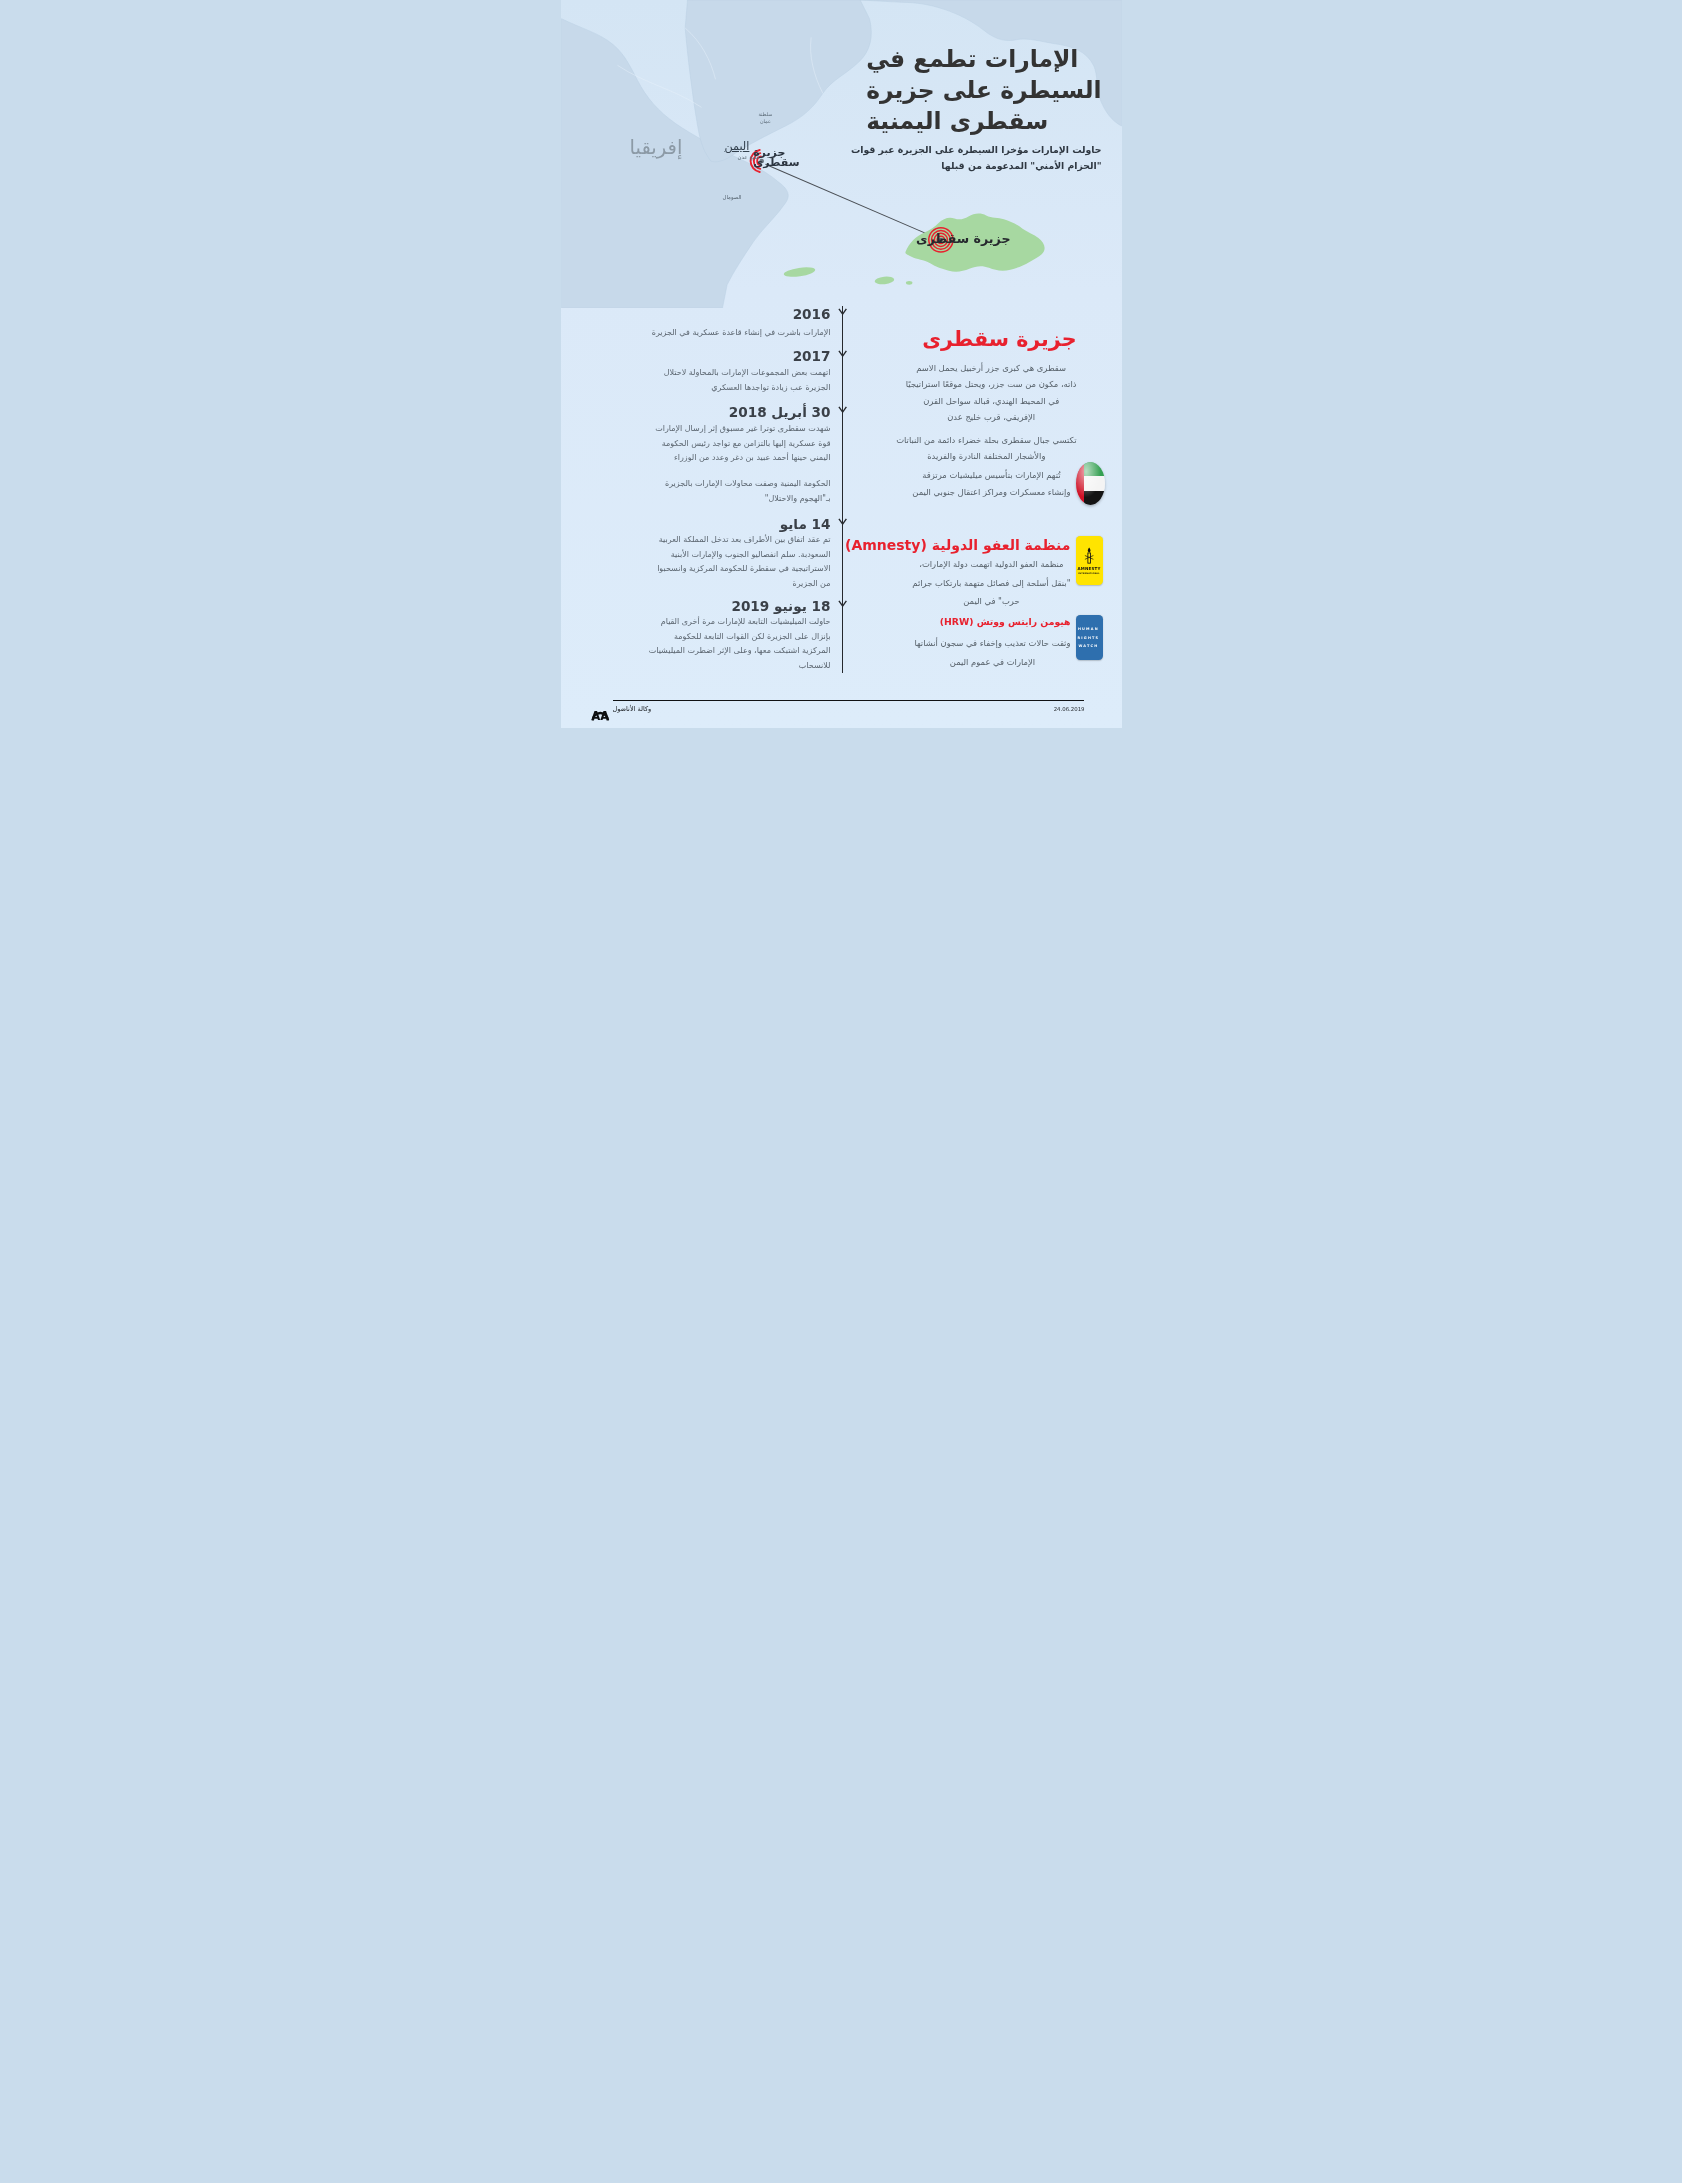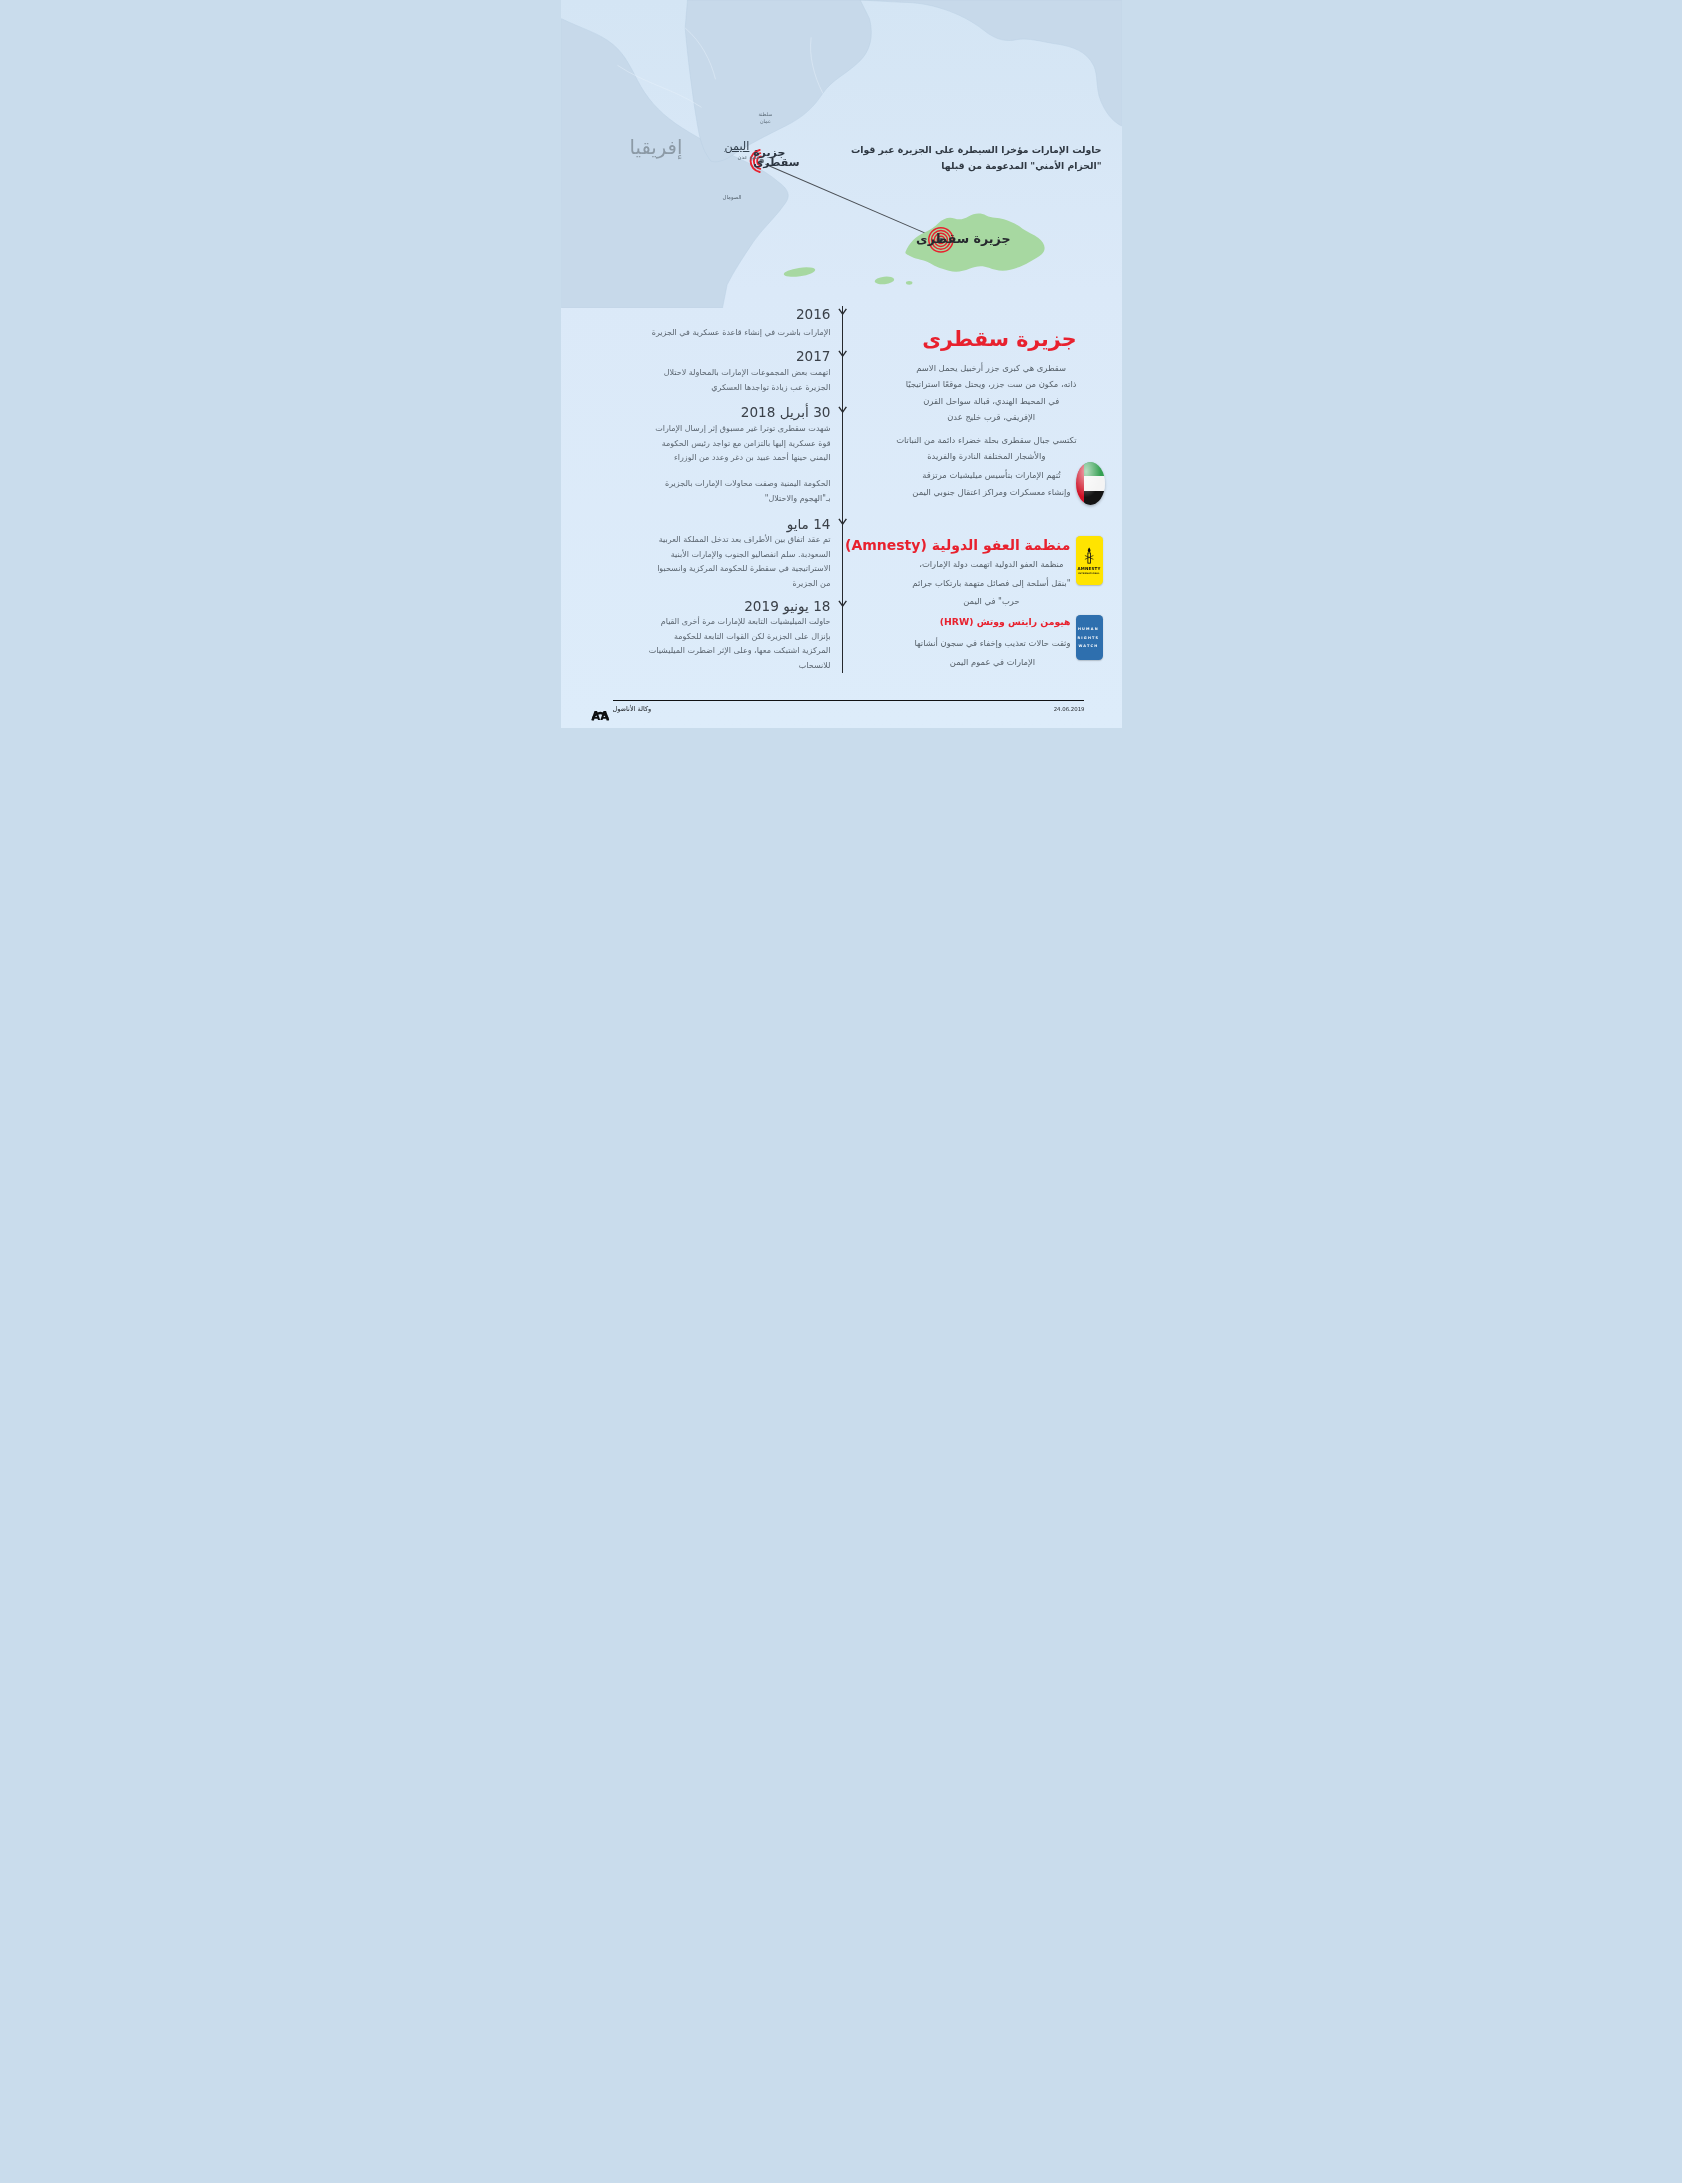--- a/index.html
+++ b/index.html
@@ -17,21 +17,21 @@
   #lbl-africa{left:69px;top:136px;font-size:19.6px;color:#8c9aa6;}
   #lbl-yemen{left:164px;top:140px;font-size:11.2px;color:#33404d;text-decoration:underline;}
   #lbl-oman{left:198px;top:111px;font-size:4.9px;line-height:6.5px;text-align:center;color:#5b6a77;}
   #lbl-aden{left:177px;top:154px;font-size:5.4px;}
   #lbl-somalia{left:162px;top:194px;font-size:5.4px;}
   #marker-label{right:322px;top:148px;font-size:11px;font-weight:800;line-height:9.8px;color:#2b3440;text-align:left;}
   #island-label{right:111px;top:231px;font-size:12.6px;font-weight:800;color:#26292e;}
   
   #tl-line{left:281px;top:306px;width:1.2px;height:367px;background:#26292e;}
   .chev{left:277px;width:9.3px;height:7.5px;}
-  .tl-date{right:291px;font-size:13.6px;font-weight:400;color:#3a4048;}
+  .tl-date{right:291px;font-size:13.6px;font-weight:700;color:#3a4048;}
   .tl-text{right:291px;text-align:right;}
   .tl-text div{font-size:8px;line-height:14.5px;color:#5a646e;white-space:nowrap;}
   
   .red-h{color:#e8212e;font-weight:800;}
   #sec-head{right:45px;top:327px;font-size:20.6px;}
   .col-text{text-align:center;}
   .col-text div{font-size:8.4px;line-height:16.4px;color:#566069;white-space:nowrap;}
   #para1{right:45px;top:360px;}
   #para2{right:45px;top:432px;}
   #uae-text{right:51px;top:467px;}
@@ -123,20 +123,25 @@
     <div>عمان</div>
   </div>
   <div class="abs map-label nw" id="lbl-aden">خليج عدن</div>
   <div class="abs map-label nw" id="lbl-somalia">الصومال</div>
   <div class="abs" id="marker-label">
     <div>جزيرة</div>
     <div>سقطرى</div>
   </div>
   <div class="abs nw" id="island-label">جزيرة سقطرى</div>
 
+  <div class="abs" id="title">
+    <div class="title-line nw">الإمارات تطمع في</div>
+    <div class="title-line nw">السيطرة على جزيرة</div>
+    <div class="title-line nw">سقطرى اليمنية</div>
+  </div>
   <div class="abs" id="subtitle">
     <div class="sub-line nw">حاولت الإمارات مؤخرا السيطرة على الجزيرة عبر قوات</div>
     <div class="sub-line nw">"الحزام الأمني" المدعومة من قبلها</div>
   </div>
 
   <div class="abs" id="tl-line"></div>
   <svg class="abs chev" style="top:308px" viewBox="0 0 20 16">
       <polyline points="2,2 10,13 18,2" fill="none" stroke="#26292e" stroke-width="3"></polyline>
     </svg>
   <svg class="abs chev" style="top:350px" viewBox="0 0 20 16">

